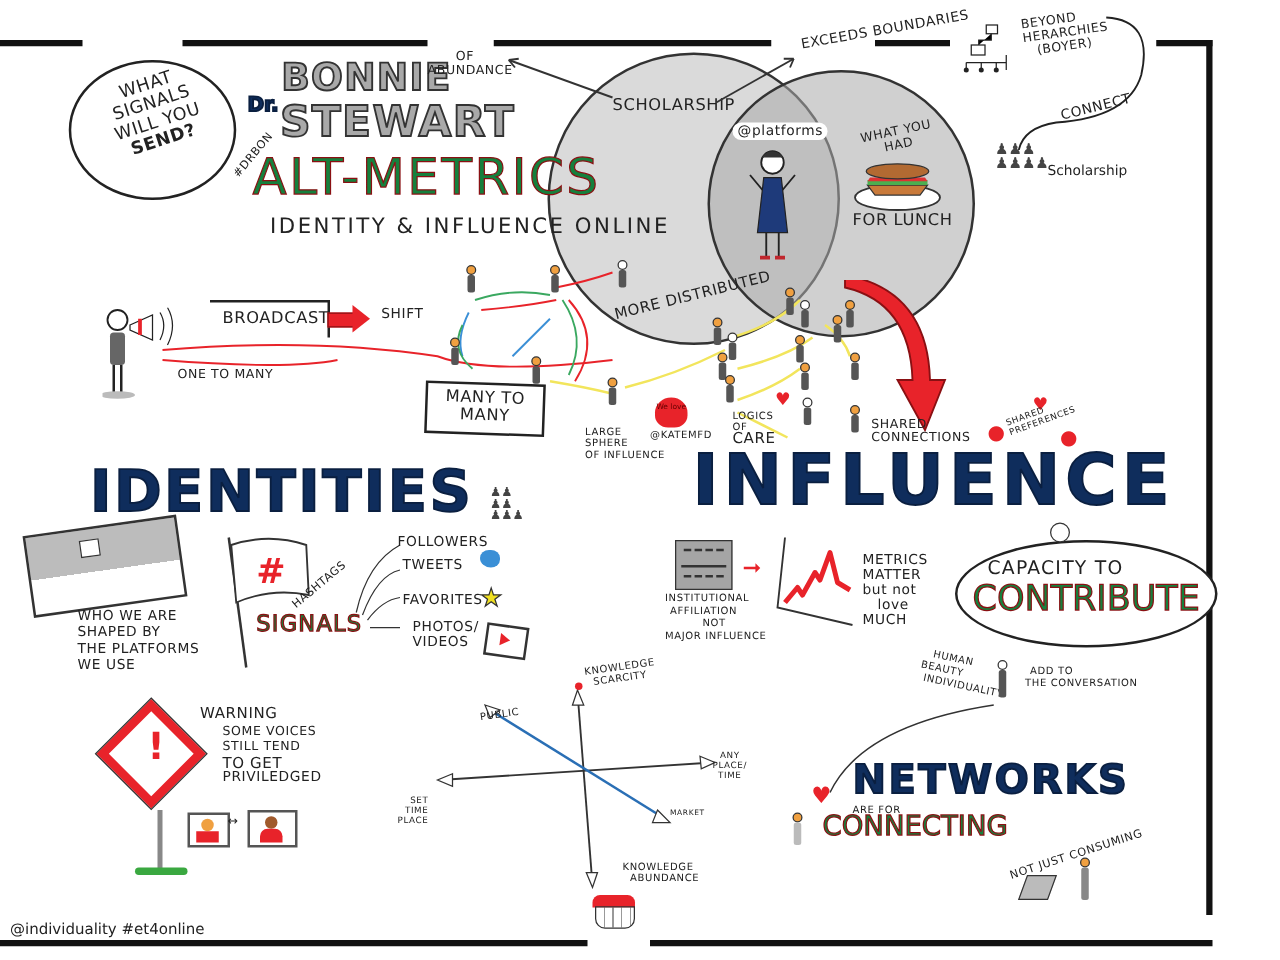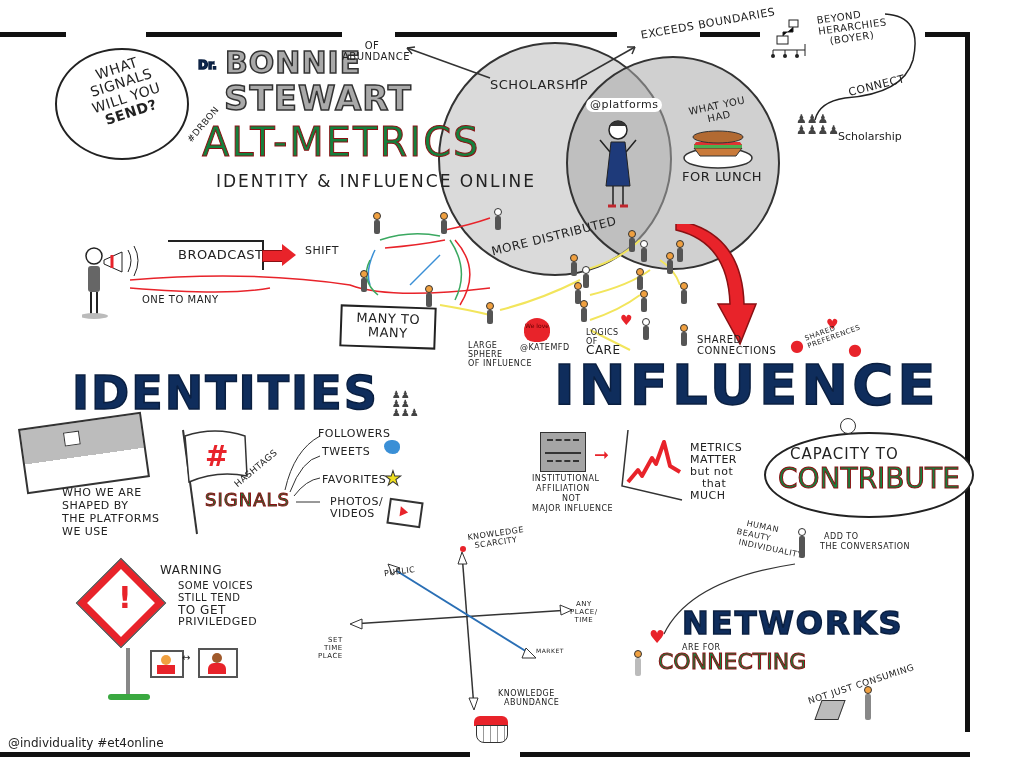--- a/index.html
+++ b/index.html
@@ -36,21 +36,21 @@
 <div class="circle" style="left:566px;top:56px;width:210px;height:210px;background:rgba(170,170,170,0.55);"></div>
 
 <div class="bubble" style="left:55px;top:48px;width:130px;height:108px;"></div>
 <div class="abs hand" style="left:74px;top:60px;font-size:14px;transform:rotate(-18deg);text-align:center;width:100px;">
   <div>What</div>
   <div>signals</div>
   <div>will you</div>
   <div style="font-weight:bold;">send?</div>
 </div>
 
-<div class="abs big-navy" style="left:198px;top:58px;font-size:12px;letter-spacing:0;">Dr.</div>
+<div class="abs big-navy" style="left:198px;top:74px;font-size:16px;letter-spacing:0;">Dr.</div>
 <div class="abs big-grey hand" style="left:225px;top:46px;font-size:30px;">Bonnie</div>
 <div class="abs big-grey hand" style="left:224px;top:80px;font-size:34px;">Stewart</div>
 <div class="abs hand small" style="left:182px;top:120px;transform:rotate(-50deg);font-size:9px;">#DrBon</div>
 <div class="abs big-red hand" style="left:202px;top:120px;font-size:40px;">Alt-Metrics</div>
 <div class="abs hand" style="left:216px;top:172px;font-size:17px;letter-spacing:2px;">Identity &amp; Influence Online</div>
 <div class="abs hand small" style="left:342px;top:40px;width:60px;text-align:center;">of abundance</div>
 
 <div class="abs hand med" style="left:490px;top:78px;">Scholarship</div>
 <svg class="abs" style="left:395px;top:20px;" width="260" height="80">
   <path d="M95 58 L12 28" stroke="#333" stroke-width="1.5" fill="none"></path>
@@ -365,21 +365,21 @@
   <div>major influence</div>
 </div>
 <svg class="abs" style="left:616px;top:426px;" width="70" height="80">
   <path d="M12 4 L6 60 L66 74" stroke="#333" stroke-width="1.5" fill="none"></path>
   <path d="M12 56 L22 44 L26 50 L36 32 L40 38 L48 16 L54 40 L64 46" stroke="#e8232a" stroke-width="4" fill="none" stroke-linejoin="round"></path>
 </svg>
 <div class="abs hand" style="left:690px;top:442px;font-size:11px;line-height:12px;">
   <div>Metrics</div>
   <div>matter</div>
   <div style="text-transform:none;">but not</div>
-  <div style="text-transform:none;padding-left:12px;">that</div>
+  <div style="text-transform:none;padding-left:12px;">love</div>
   <div>much</div>
 </div>
 
 <div class="bubble" style="left:764px;top:432px;width:206px;height:82px;"></div>
 <div class="abs" style="left:840px;top:418px;width:14px;height:14px;border-radius:50%;border:1.5px solid #333;background:#fff;"></div>
 <div class="abs hand" style="left:790px;top:446px;font-size:15px;letter-spacing:1px;">Capacity to</div>
 <div class="abs big-red hand" style="left:778px;top:464px;font-size:28px;letter-spacing:0;">Contribute</div>
 
 <div class="abs hand" style="left:736px;top:524px;font-size:8px;line-height:10px;transform:rotate(12deg);">
   <div style="padding-left:8px;">Human</div>

